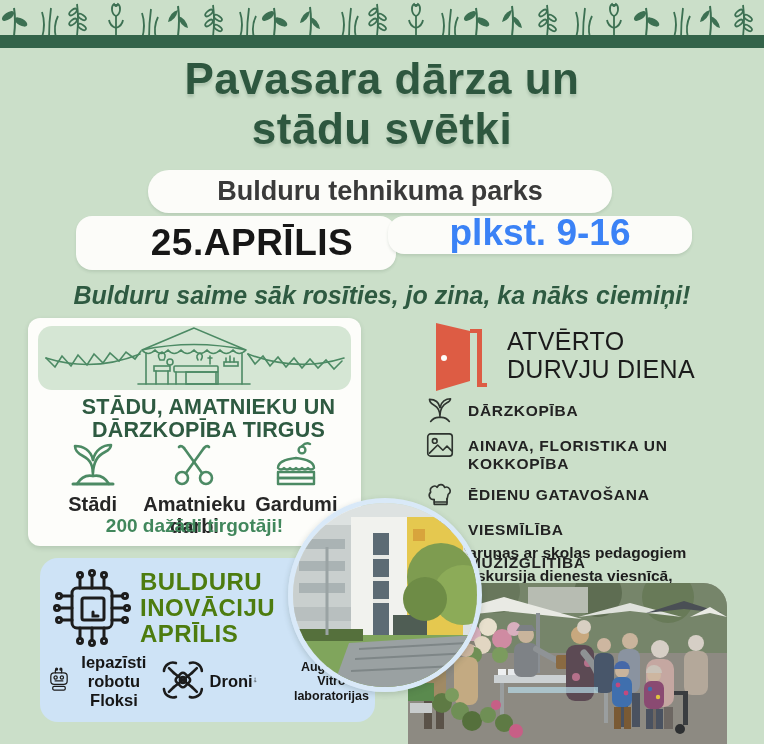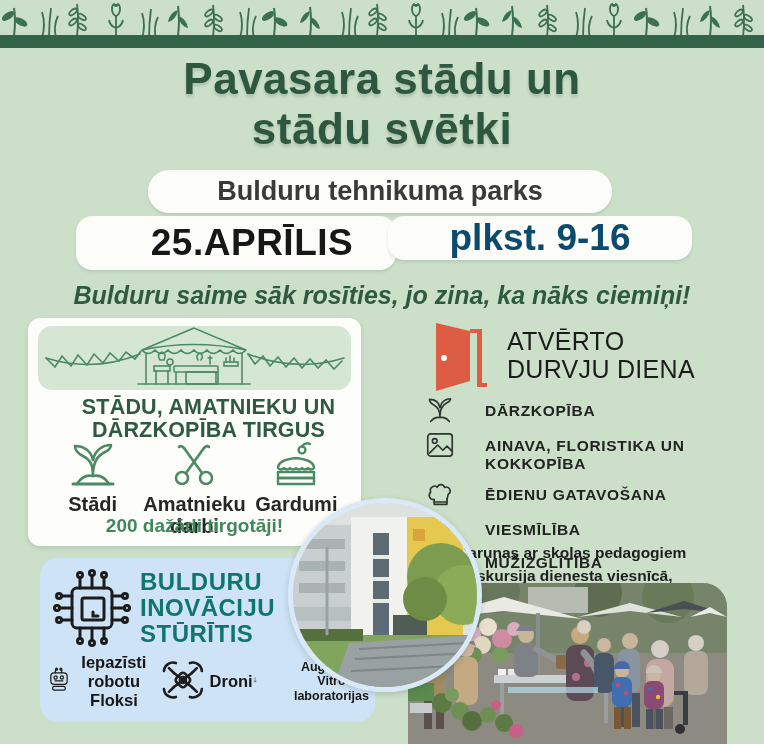--- a/index.html
+++ b/index.html
@@ -7,51 +7,51 @@
   .poster{position:relative;width:764px;height:744px;background:#cbdfc9;overflow:hidden;margin:0 auto;}
   .abs{position:absolute;}
 
   
   .top-border{left:0;top:0;width:764px;height:50px;}
   .main-title{left:0;top:54px;width:764px;text-align:center;color:#2e573f;font-size:44px;font-weight:800;line-height:1.13;letter-spacing:0.5px;text-shadow:0 3px 3px rgba(40,70,50,.18);}
   .main-title span{display:block;}
   .pill{background:#fcfcf9;box-shadow:0 2px 3px rgba(40,70,50,.12);display:flex;align-items:center;justify-content:center;}
   .location-pill{left:148px;top:170px;width:464px;height:43px;border-radius:21px;font-size:27px;font-weight:700;color:#3a3a3a;}
   .date-pill{left:76px;top:216px;width:288px;height:54px;border-radius:16px;font-size:37px;font-weight:800;color:#171717;letter-spacing:0.5px;padding-left:32px;}
-  .time-pill{left:388px;top:216px;width:304px;height:44px;border-radius:16px;font-size:37px;font-weight:800;color:#0c4a6e;}
+  .time-pill{left:388px;top:216px;width:304px;height:38px;border-radius:16px;font-size:37px;font-weight:800;color:#3b82f6;align-items:flex-end;}
   .tagline{left:0;top:281px;width:764px;text-align:center;font-size:25px;font-style:italic;font-weight:700;color:#2e5a41;}
 
   
   .market-card{left:28px;top:318px;width:333px;height:228px;background:#fdfdfa;border-radius:12px;box-shadow:0 2px 5px rgba(40,70,50,.15);z-index:1;}
   .tent-box{position:absolute;left:10px;top:8px;width:313px;height:64px;background:#d5e6d4;border-radius:14px;overflow:hidden;}
   .market-title{position:absolute;left:14px;top:78px;width:333px;text-align:center;color:#2e5a41;font-size:21.5px;font-weight:800;line-height:1.07;letter-spacing:0.2px;}
   .market-title span{display:block;}
   .market-row{position:absolute;left:0;top:124px;width:333px;display:flex;padding:0 21px;box-sizing:border-box;}
   .m-col{display:flex;flex-direction:column;align-items:center;}
   .m-col.c1{width:30%;}.m-col.c2{width:40%;}.m-col.c3{width:30%;}
   .m-label{font-size:20px;font-weight:800;color:#262626;text-align:center;line-height:1.1;margin-top:3px;}
   .market-note{position:absolute;left:0;top:197px;width:333px;text-align:center;font-size:19px;font-weight:700;color:#41875c;}
 
   
   .openday-header{left:430px;top:321px;display:flex;align-items:flex-start;gap:15px;}
   .openday-title{font-size:25px;font-weight:400;color:#1b1b1b;line-height:1.12;letter-spacing:0.3px;margin-top:6px;}
   .openday-title span{display:block;}
   .program-list{left:425px;top:397px;width:315px;}
-  .p-item{display:flex;align-items:flex-start;gap:30px;margin-bottom:7px;}
+  .p-item{display:flex;align-items:flex-start;gap:13px;margin-bottom:7px;}
   .p-item .p-ic{flex:0 0 30px;display:flex;justify-content:center;}
   .p-label{font-size:15.5px;font-weight:800;color:#222;letter-spacing:0.7px;line-height:1.18;padding-top:5px;}
   .bullet-list{left:440px;top:544px;width:300px;}
   .b-item{display:flex;gap:10px;margin-bottom:4px;}
   .b-dot{flex:0 0 8px;height:8px;border-radius:50%;background:#151515;margin-top:6px;}
   .b-label{font-size:15.5px;font-weight:800;color:#1d1d1d;line-height:1.22;}
 
   
   .innov-card{left:40px;top:558px;width:335px;height:164px;background:#cee3f6;border-radius:18px;z-index:1;}
   .innov-header{position:absolute;left:12px;top:10px;display:flex;align-items:center;gap:8px;}
-  .innov-title{font-size:24px;font-weight:800;color:#0f766e;line-height:1.08;letter-spacing:0.5px;}
+  .innov-title{font-size:24px;font-weight:800;color:#4d7c0f;line-height:1.08;letter-spacing:0.5px;}
   .innov-title span{display:block;}
   .innov-row{position:absolute;left:0;top:92px;width:335px;display:flex;padding:0 6px;box-sizing:border-box;}
   .i-col{display:flex;align-items:center;justify-content:flex-end;}
   .i-col.c1{width:34%;}.i-col.c2{width:30%;}.i-col.c3{width:36%;gap:37px;}
   .i-label{font-size:16.5px;font-weight:800;color:#161616;text-align:center;line-height:1.15;margin-top:3px;}
   .i-label.small{font-size:12.5px;}
 
   
   .circle-photo{left:288px;top:498px;width:184px;height:184px;border-radius:50%;border:5px solid #d9e9f8;overflow:hidden;z-index:5;box-shadow:0 2px 6px rgba(40,60,50,.2);}
   .market-photo{left:408px;top:583px;width:319px;height:161px;border-radius:24px 24px 0 0;overflow:hidden;z-index:2;}
@@ -113,21 +113,21 @@
       <use href="#plantC" x="574" y="2"></use>
     <use href="#plantD" x="606" y="0"></use>
       <use href="#plantA" x="640" y="0"></use>
       <use href="#plantC" x="672" y="2"></use>
     <use href="#plantE" x="700" y="0"></use>
       <use href="#plantB" x="738" y="1"></use>
     <rect x="0" y="35" width="764" height="13" fill="#336349"></rect>
   </svg>
 
   <h1 class="abs main-title" style="margin:0;">
-    <span>Pavasara stādu un</span>
+    <span>Pavasara dārza un</span>
     <span>stādu svētki</span>
   </h1>
 
   <div class="abs pill location-pill">
     <span>Bulduru tehnikuma parks</span>
   </div>
   <div class="abs pill date-pill">
     <span>25.APRĪLIS</span>
   </div>
   <div class="abs pill time-pill">
@@ -318,21 +318,21 @@
             <circle cx="7" cy="52" r="2.5"></circle>
           <path d="M60,28 H70 M60,40 H72 M60,52 H70"></path>
           <circle cx="73" cy="28" r="2.5"></circle>
             <circle cx="75" cy="40" r="2.5"></circle>
             <circle cx="73" cy="52" r="2.5"></circle>
         </g>
       </svg>
       <div class="innov-title">
         <span>BULDURU</span>
         <span>INOVĀCIJU</span>
-        <span>STŪRĪTIS</span>
+        <span>APRĪLIS</span>
       </div>
     </div>
     <div class="innov-row">
       <div class="i-col c1">
         <svg width="54" height="50" viewBox="0 0 54 50">
           <g stroke="#1c1c1c" stroke-width="2.6" fill="none" stroke-linecap="round">
             <path d="M20,10 Q18,4 22,3"></path>
               <circle cx="22" cy="2.5" r="2"></circle>
             <path d="M32,10 Q34,4 31,3"></path>
               <circle cx="31" cy="2.5" r="2"></circle>

